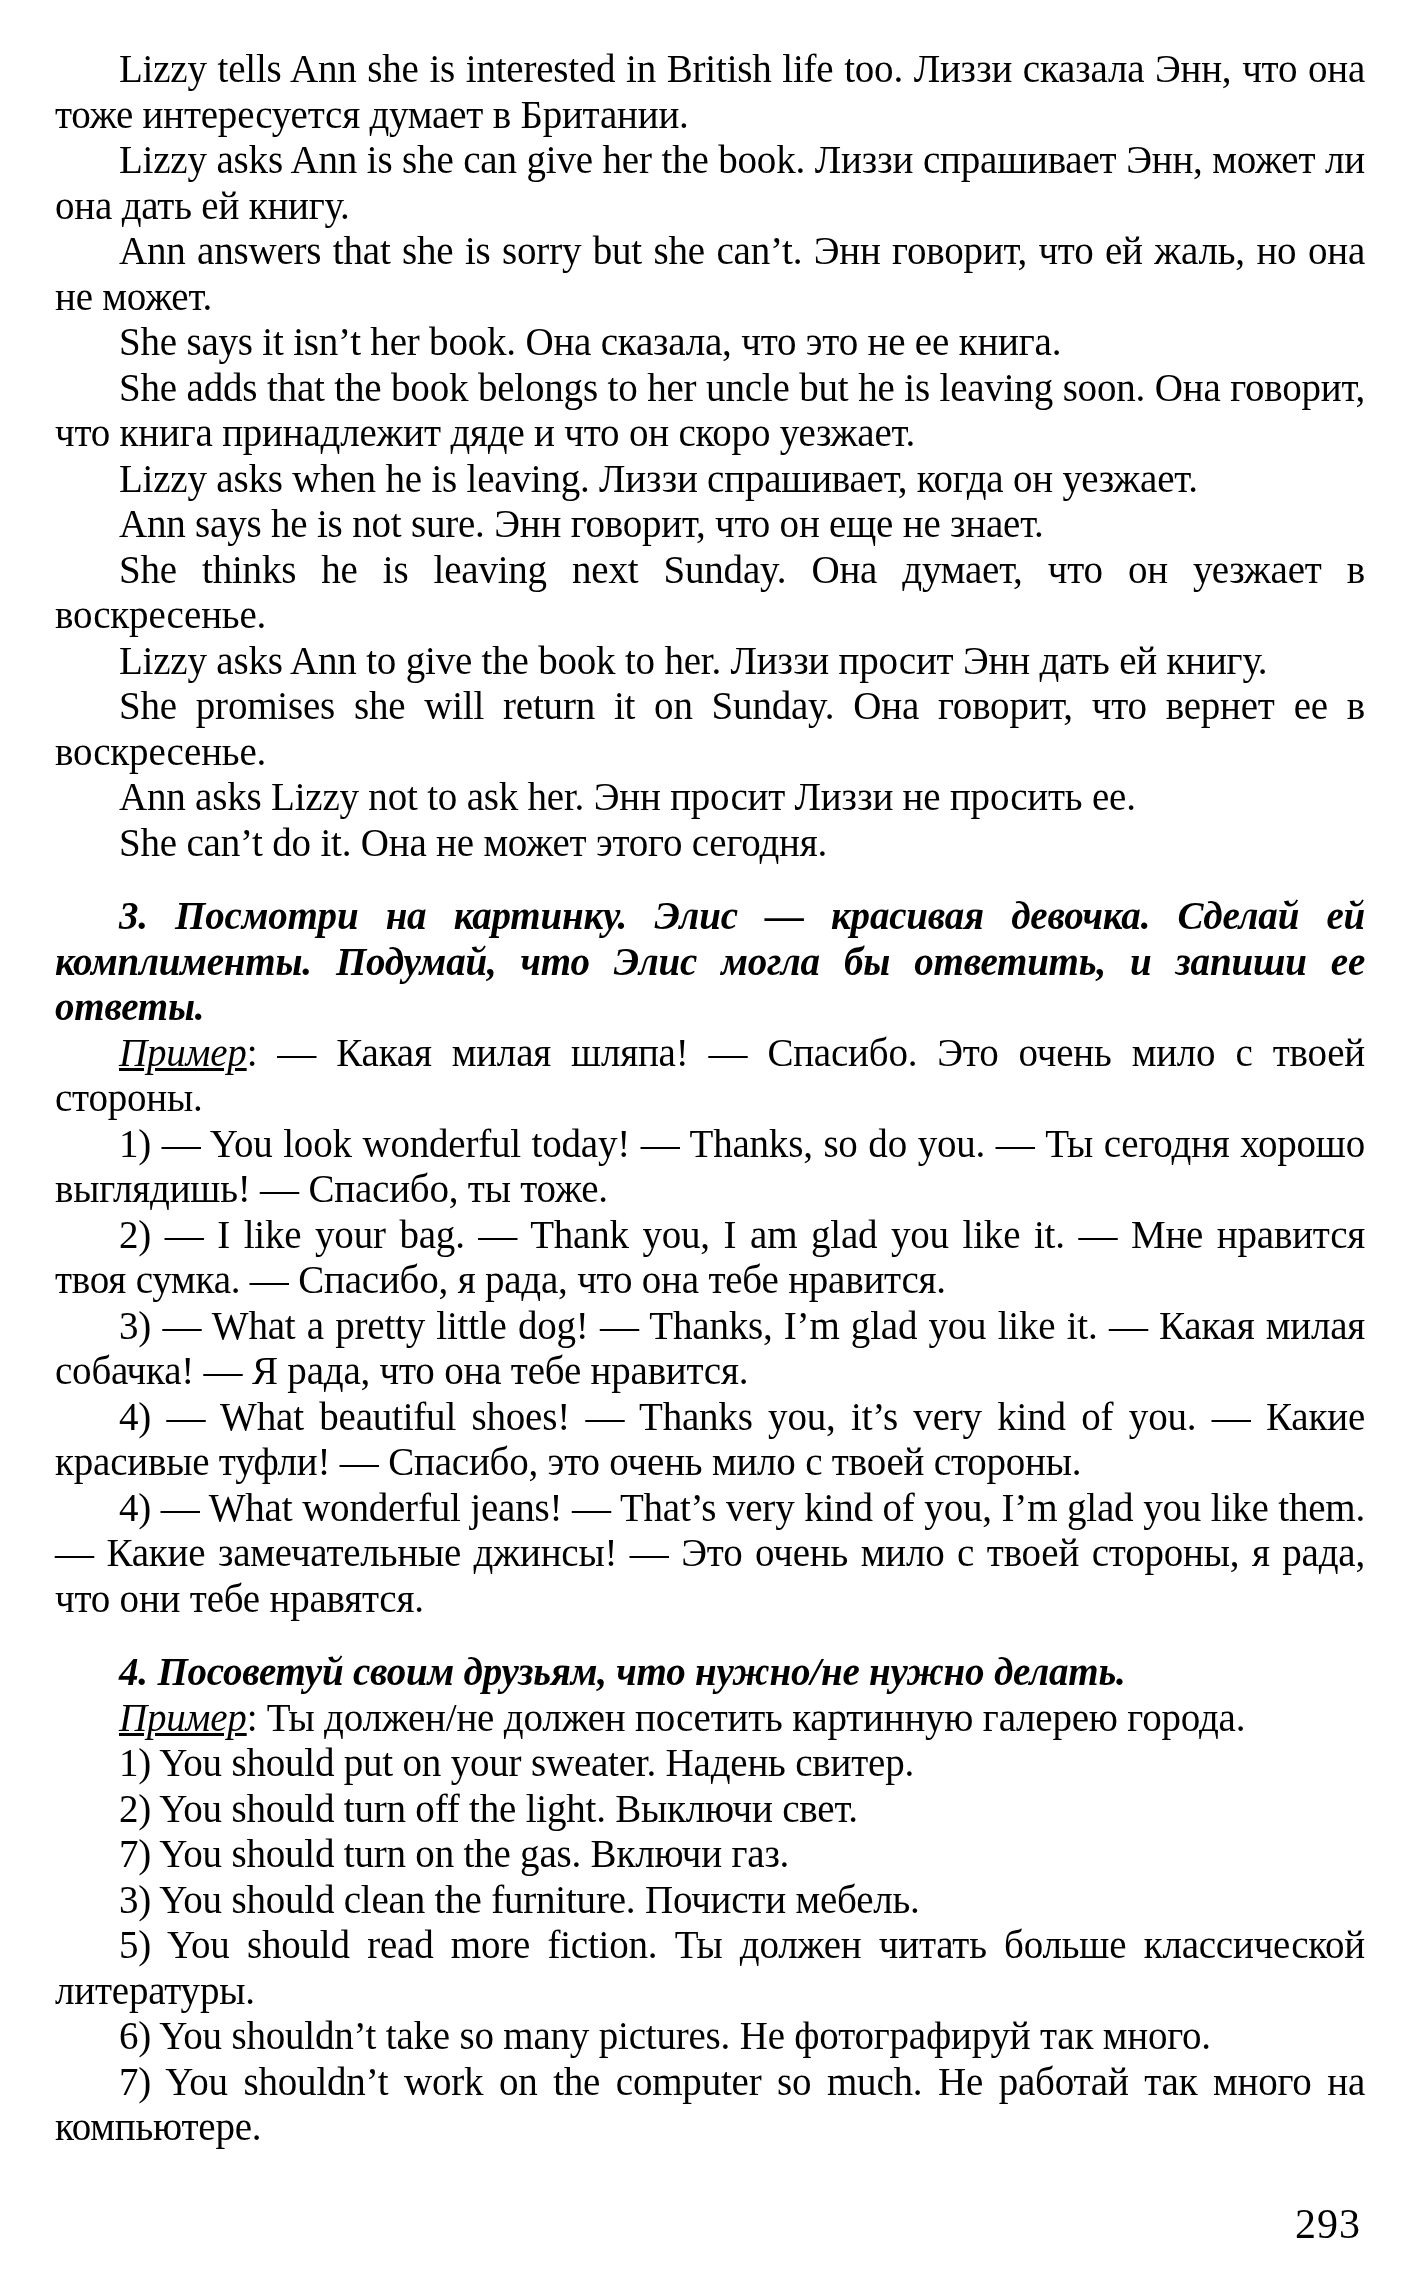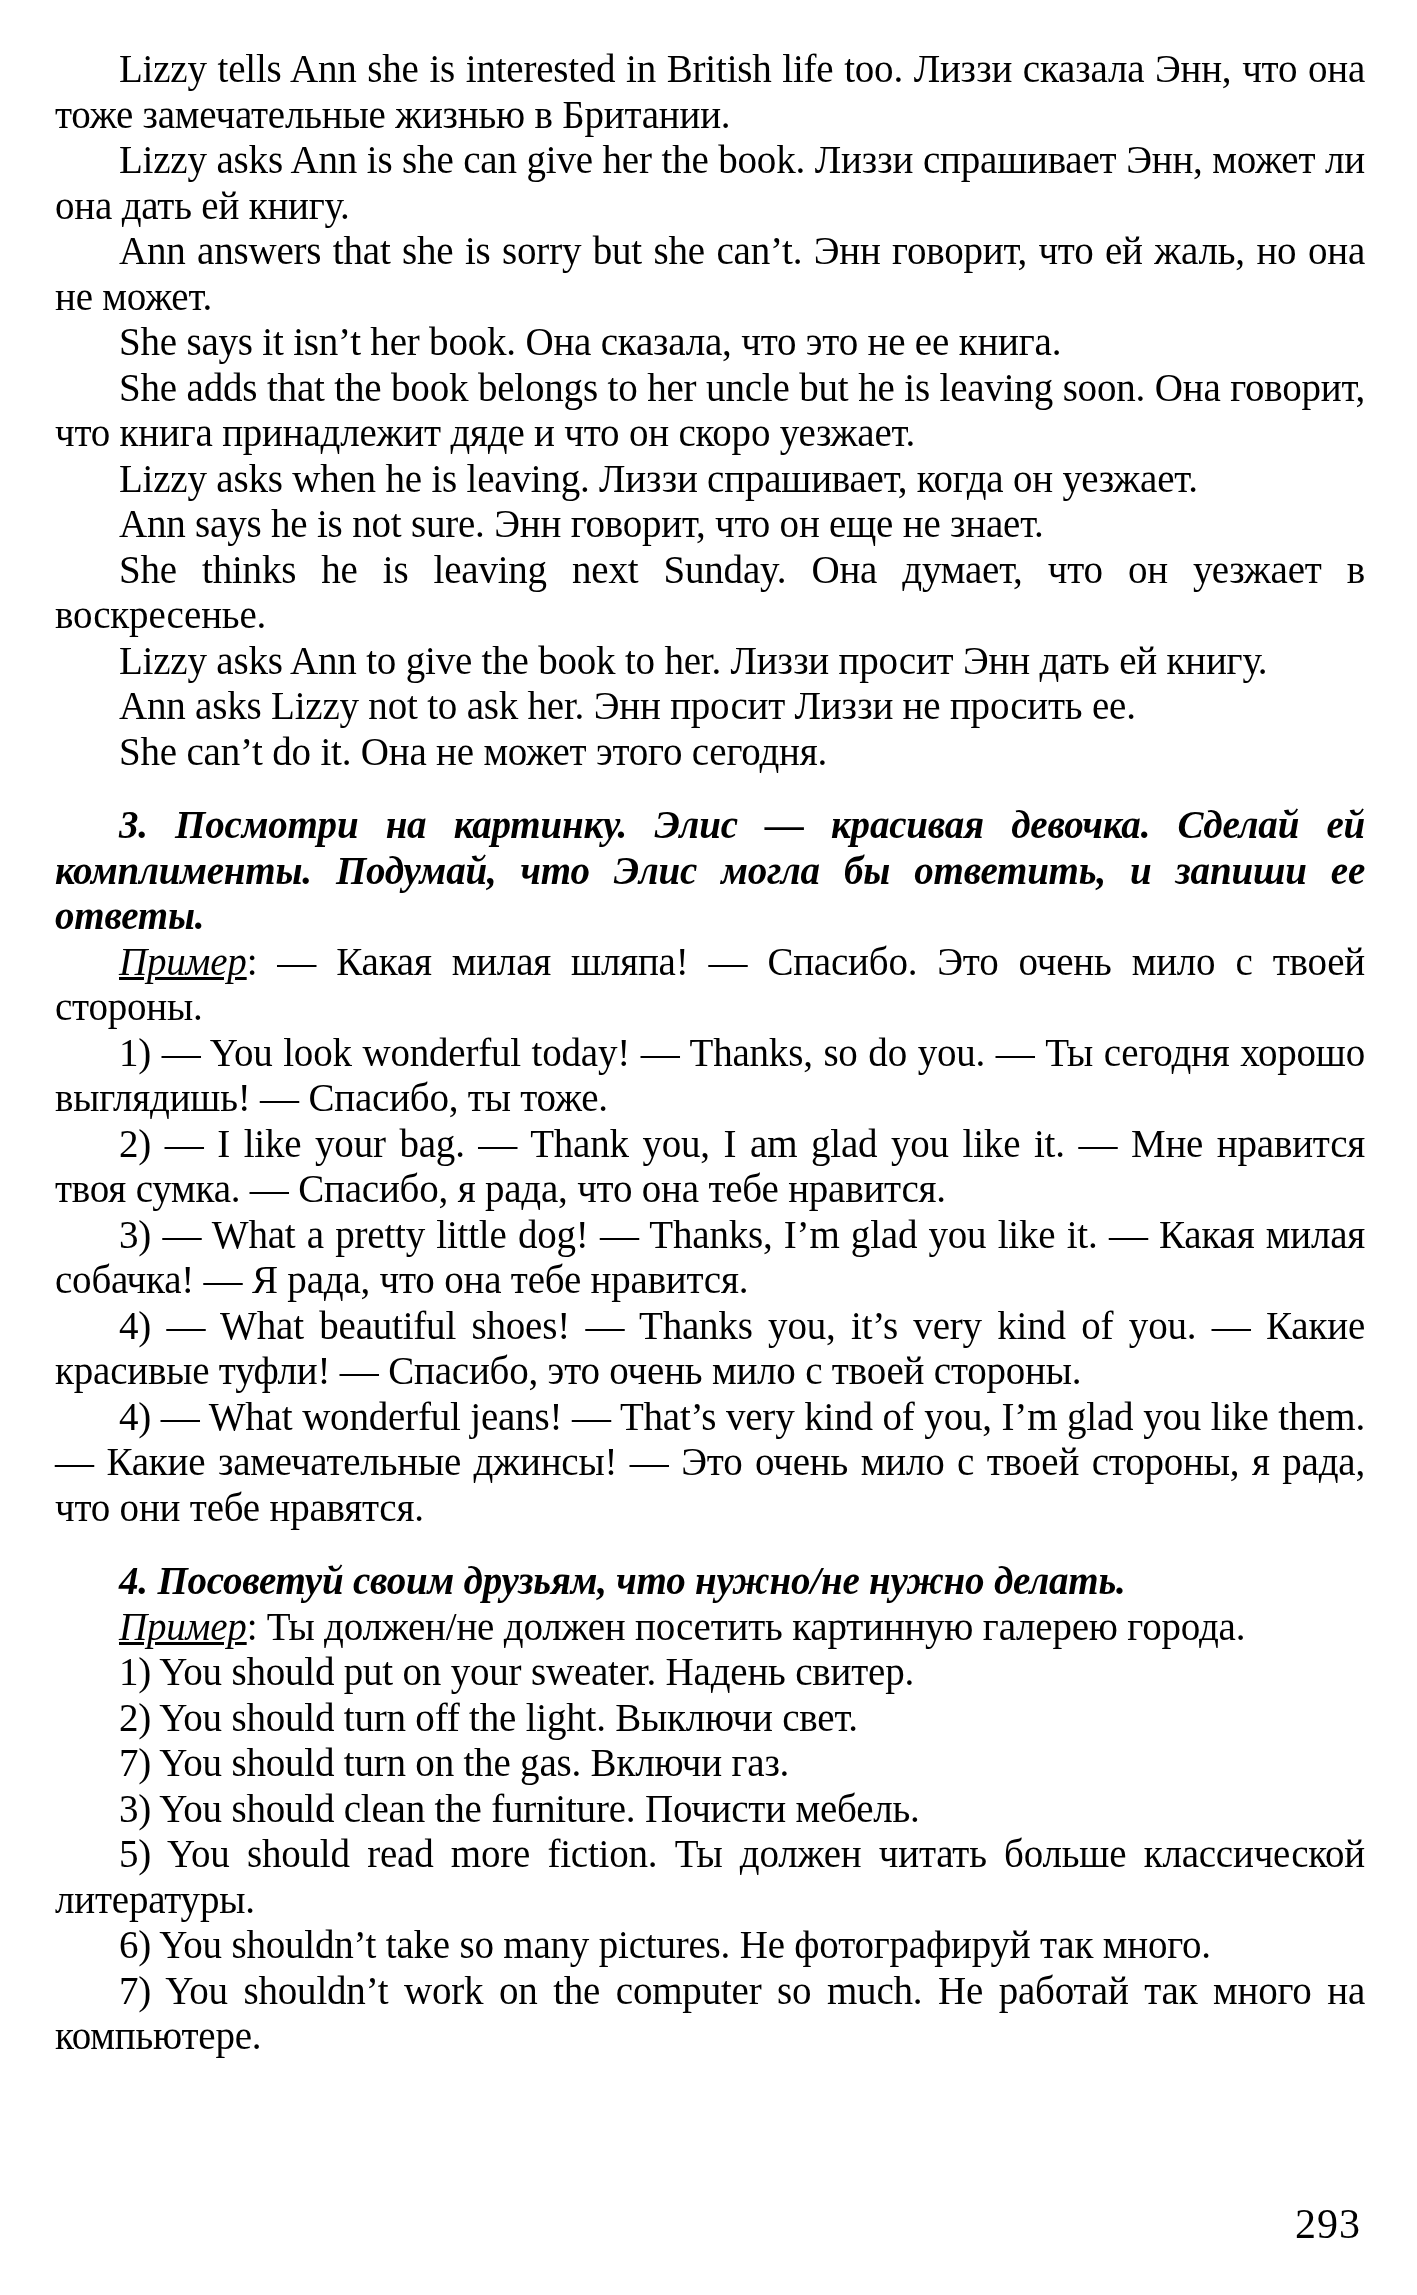--- a/index.html
+++ b/index.html
@@ -47,29 +47,30 @@
     font-size: 42px;
     letter-spacing: 1px;
   }
 </style>
 </head>
 <body>
 
 <div class="page">
   <div class="text-column">
 
-    <p class="para">Lizzy tells Ann she is interested in British life too. Лиззи сказала Энн, что она тоже замечательные жизнью в Британии.</p>
+    <p class="para">Lizzy tells Ann she is interested in British life too. Лиззи сказала Энн, что она тоже интересуется думает в Британии.</p>
     <p class="para">Lizzy asks Ann is she can give her the book. Лиззи спрашивает Энн, может ли она дать ей книгу.</p>
     <p class="para">Ann answers that she is sorry but she can’t. Энн говорит, что ей жаль, но она не может.</p>
     <p class="para">She says it isn’t her book. Она сказала, что это не ее книга.</p>
     <p class="para">She adds that the book belongs to her uncle but he is leaving soon. Она говорит, что книга принадлежит дяде и что он скоро уезжает.</p>
     <p class="para">Lizzy asks when he is leaving. Лиззи спрашивает, когда он уезжает.</p>
     <p class="para">Ann says he is not sure. Энн говорит, что он еще не знает.</p>
     <p class="para">She thinks he is leaving next Sunday. Она думает, что он уезжает в воскресенье.</p>
     <p class="para">Lizzy asks Ann to give the book to her. Лиззи просит Энн дать ей книгу.</p>
+    <p class="para">She promises she will return it on Sunday. Она говорит, что вернет ее в воскресенье.</p>
     <p class="para">Ann asks Lizzy not to ask her. Энн просит Лиззи не просить ее.</p>
     <p class="para">She can’t do it. Она не может этого сегодня.</p>
 
     <p class="para heading">3. Посмотри на картинку. Элис — красивая девочка. Сделай ей комплименты. Подумай, что Элис могла бы ответить, и запиши ее ответы.</p>
 
     <p class="para"><span class="example-label">Пример</span><span>: — Какая милая шляпа! — Спасибо. Это очень мило с твоей стороны.</span></p>
 
     <p class="para">1) — You look wonderful today! — Thanks, so do you. — Ты сегодня хорошо выглядишь! — Спасибо, ты тоже.</p>
     <p class="para">2) — I like your bag. — Thank you, I am glad you like it. — Мне нравится твоя сумка. — Спасибо, я рада, что она тебе нравится.</p>
     <p class="para">3) — What a pretty little dog! — Thanks, I’m glad you like it. — Какая милая собачка! — Я рада, что она тебе нравится.</p>

